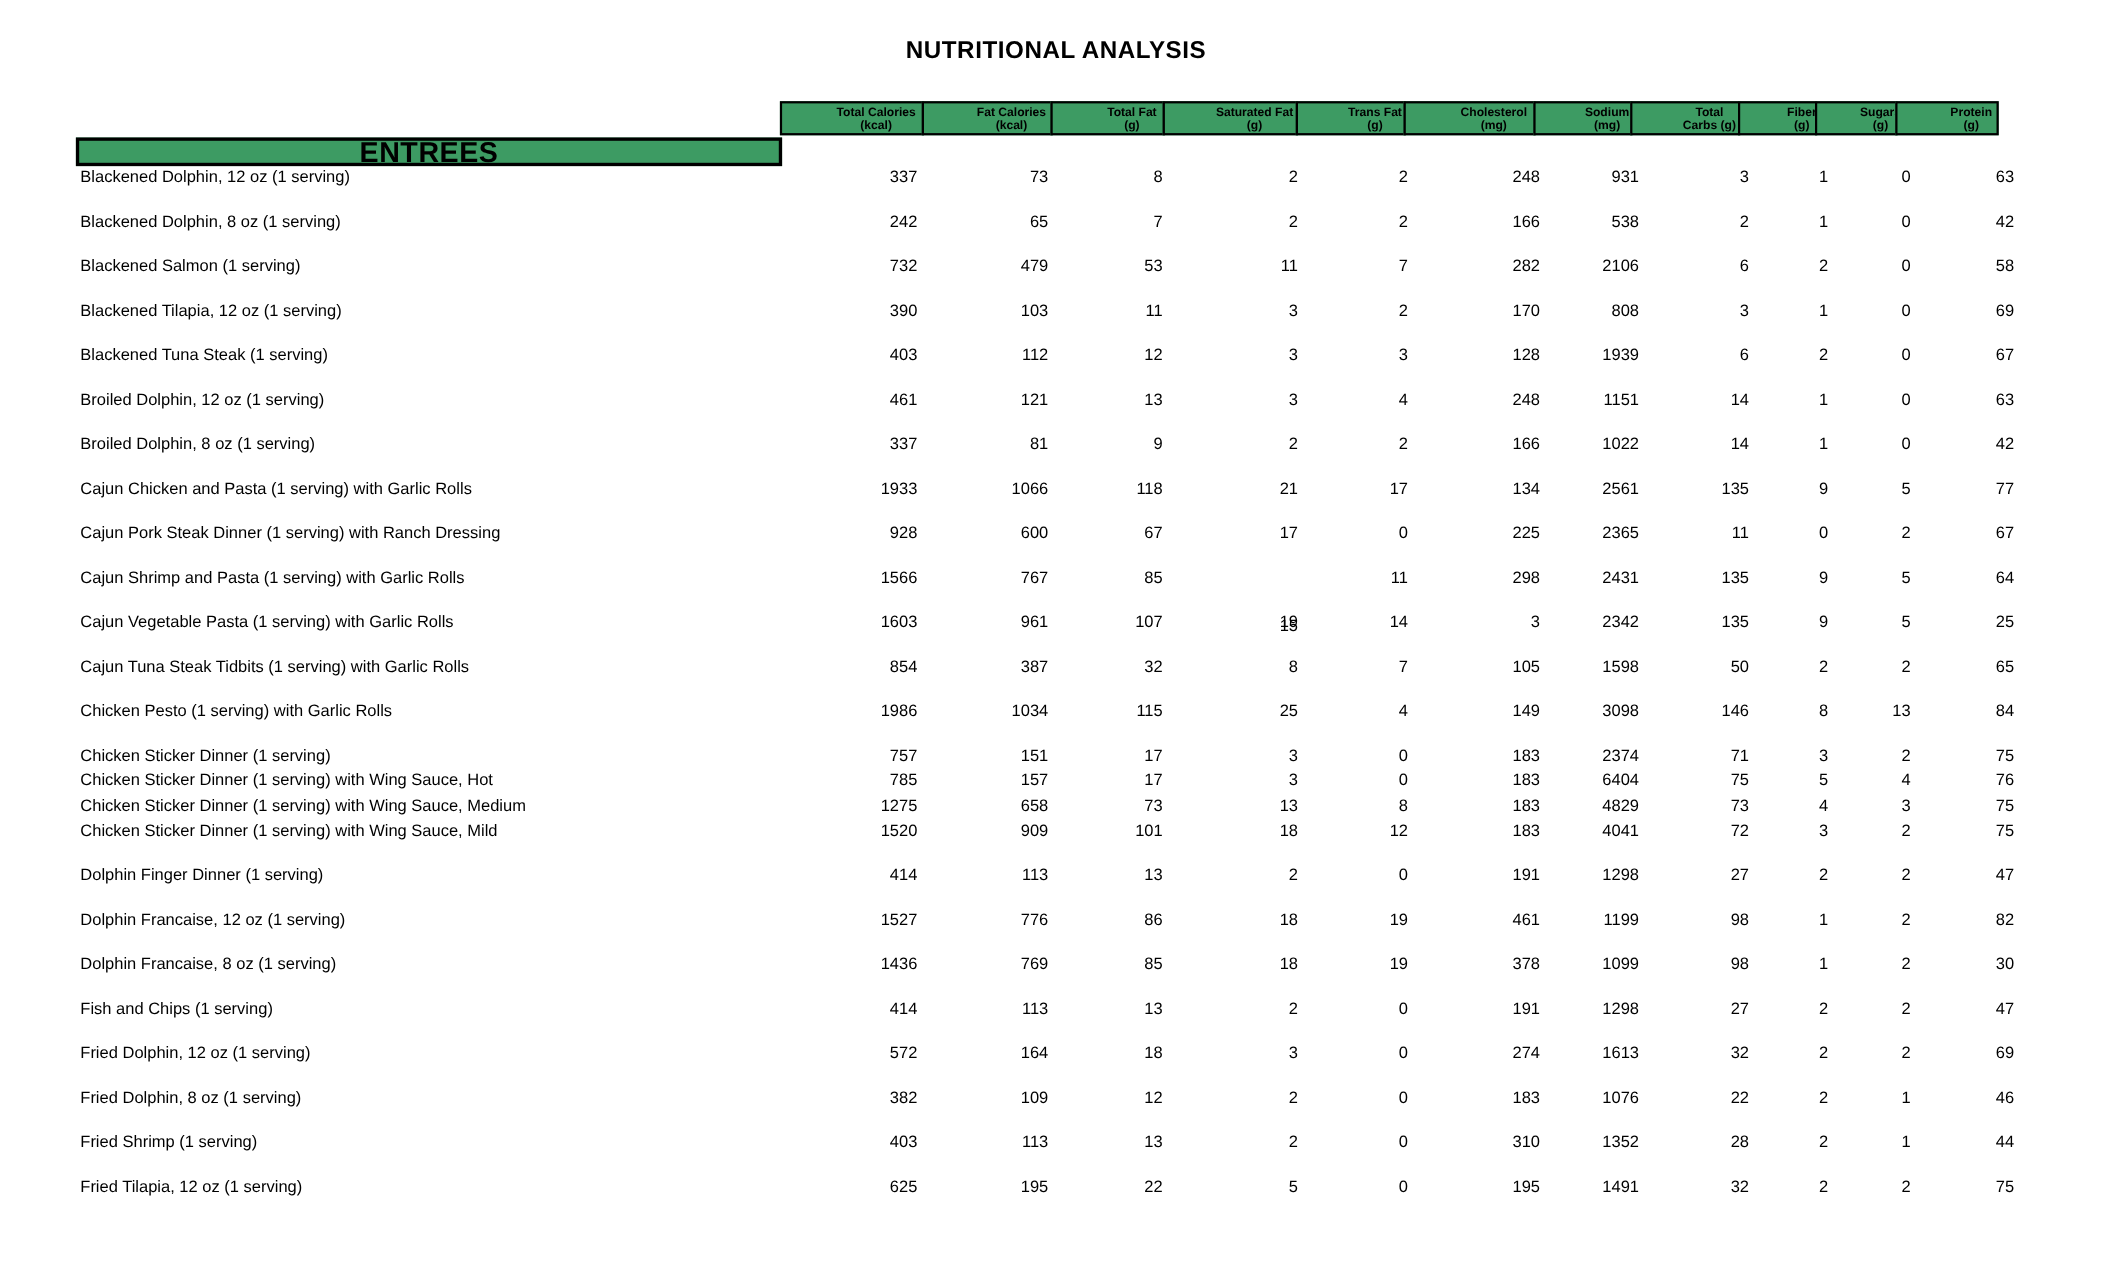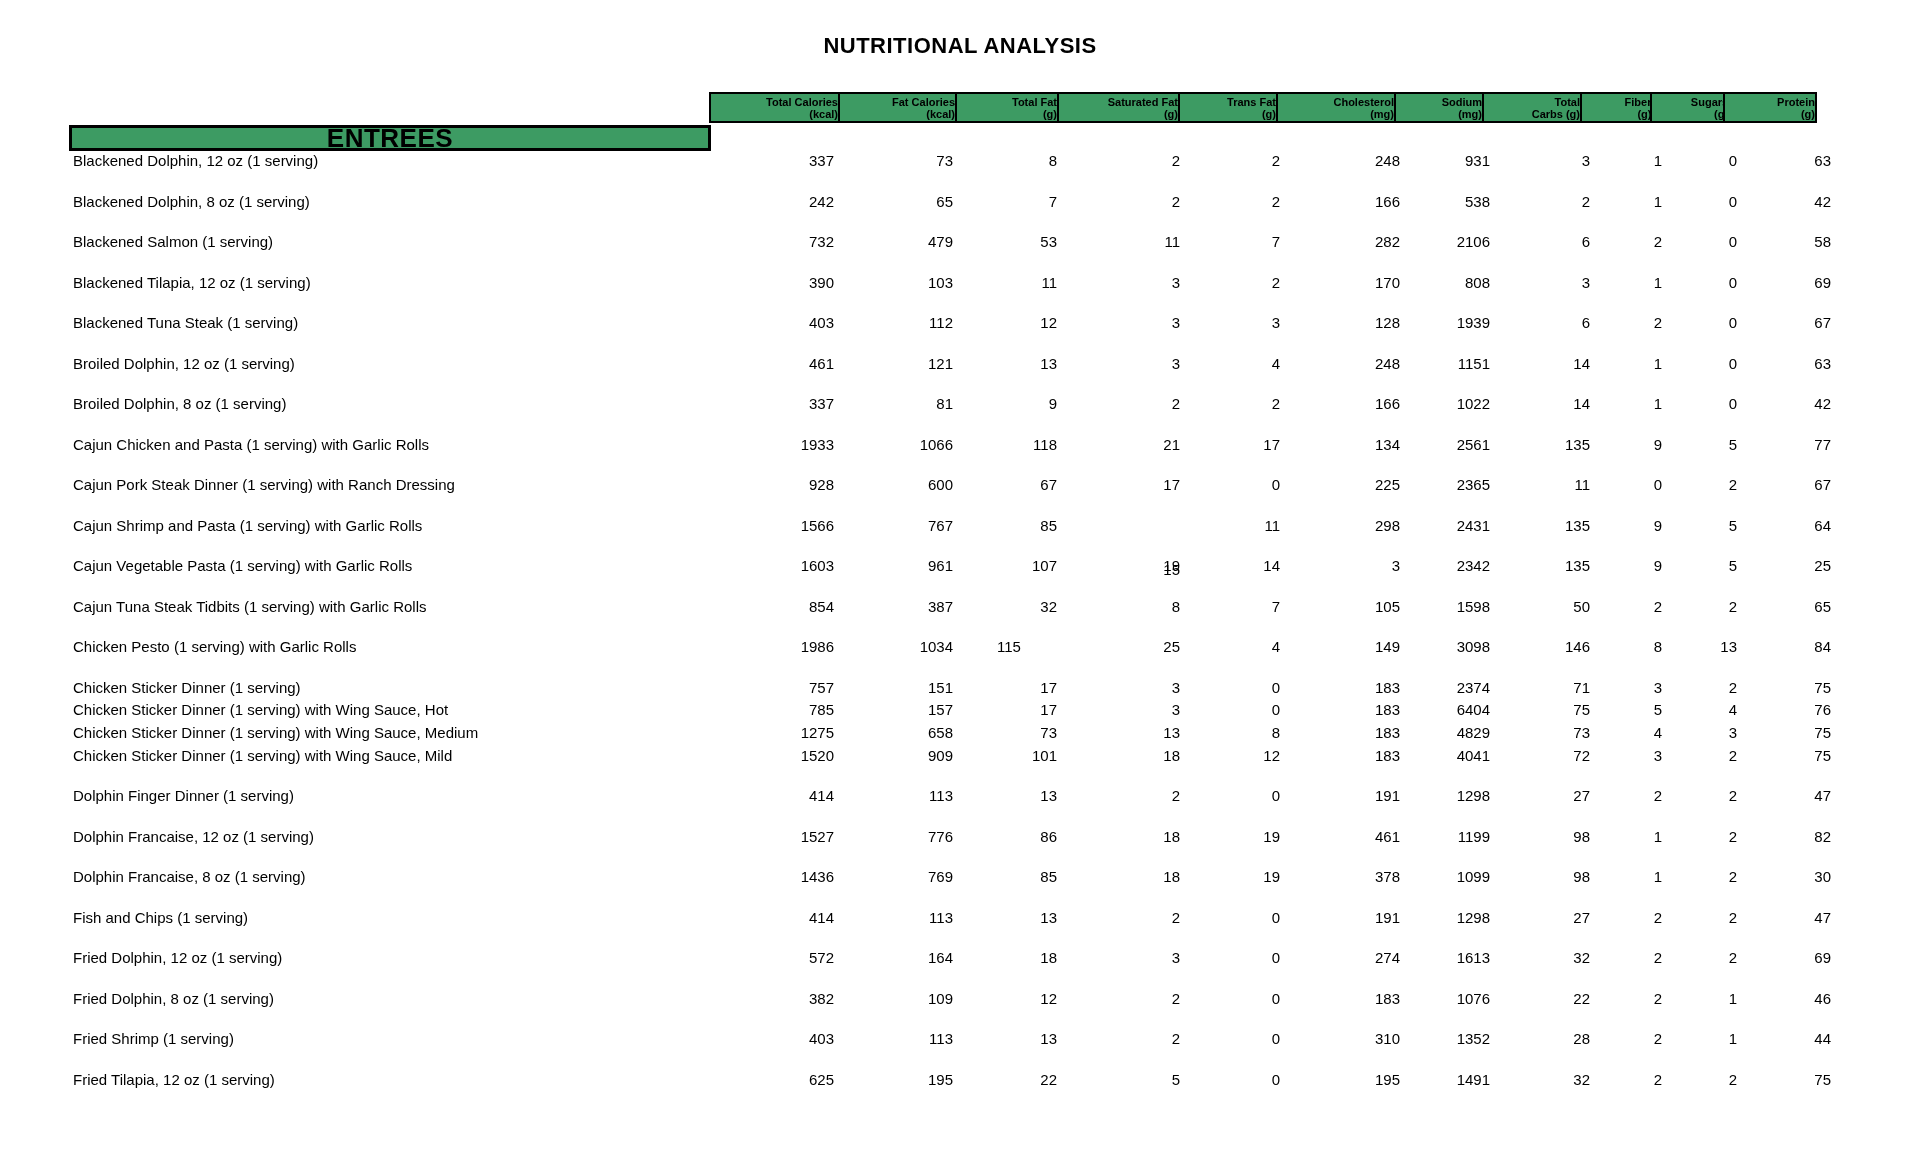--- a/index.html
+++ b/index.html
@@ -31,21 +31,21 @@
     display: flex;
     height: 31px;
   }
   .hcell {
     background: var(--green);
     border: 2px solid var(--ink);
     margin-left: -2px;
     display: flex;
     align-items: center;
     justify-content: center;
-    text-align: right;
+    text-align: center;
     font-size: 11px;
     font-weight: bold;
     line-height: 12px;
     white-space: pre-line;
     padding-left: 44px;
   }
   .hcell:first-child { margin-left: 0; }
   .banner {
     position: absolute;
     left: 69px;
@@ -275,21 +275,21 @@
         <div class="cell-val" style="width: 90px;">1598</div>
         <div class="cell-val" style="width: 100px;">50</div>
         <div class="cell-val" style="width: 72px;">2</div>
         <div class="cell-val" style="width: 75px;">2</div>
         <div class="cell-val" style="width: 94px;">65</div>
       </div>
       <div class="row">
         <div class="cell-name">Chicken Pesto (1 serving) with Garlic Rolls</div>
         <div class="cell-val" style="width: 131px;">1986</div>
         <div class="cell-val" style="width: 119px;">1034</div>
-        <div class="cell-val" style="width: 104px; text-align: center;">115</div>
+        <div class="cell-val" style="width: 104px;">115</div>
         <div class="cell-val" style="width: 123px;">25</div>
         <div class="cell-val" style="width: 100px;">4</div>
         <div class="cell-val" style="width: 120px;">149</div>
         <div class="cell-val" style="width: 90px;">3098</div>
         <div class="cell-val" style="width: 100px;">146</div>
         <div class="cell-val" style="width: 72px;">8</div>
         <div class="cell-val" style="width: 75px;">13</div>
         <div class="cell-val" style="width: 94px;">84</div>
       </div>
       <div class="row compact">

